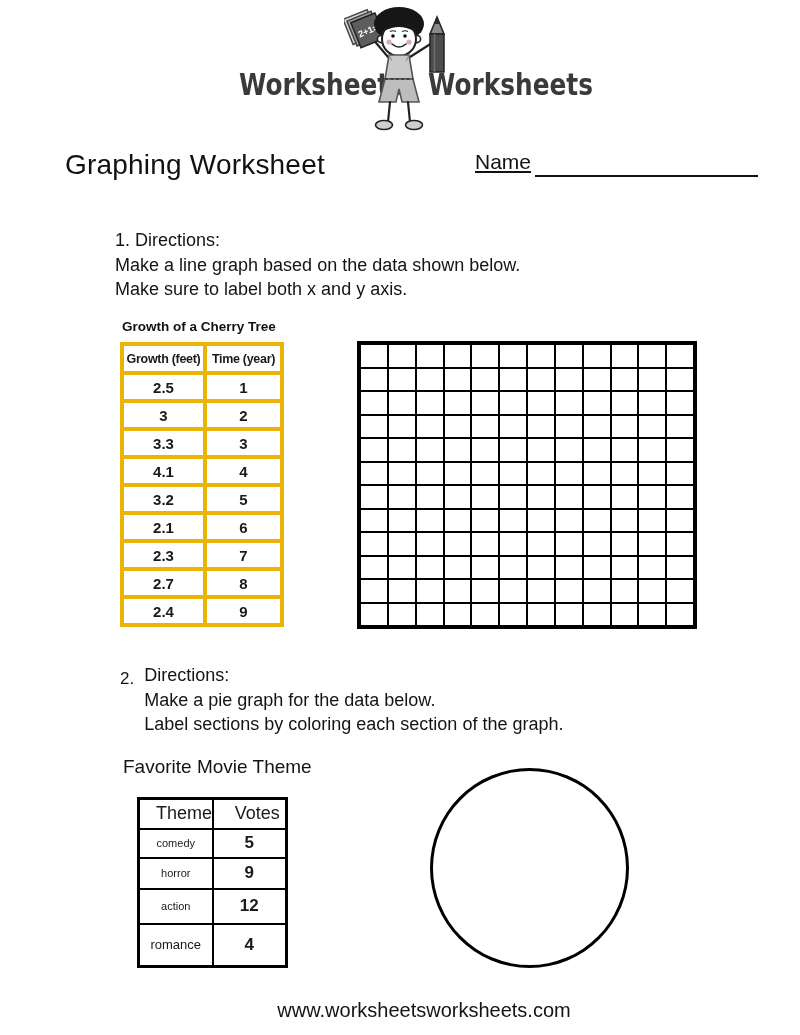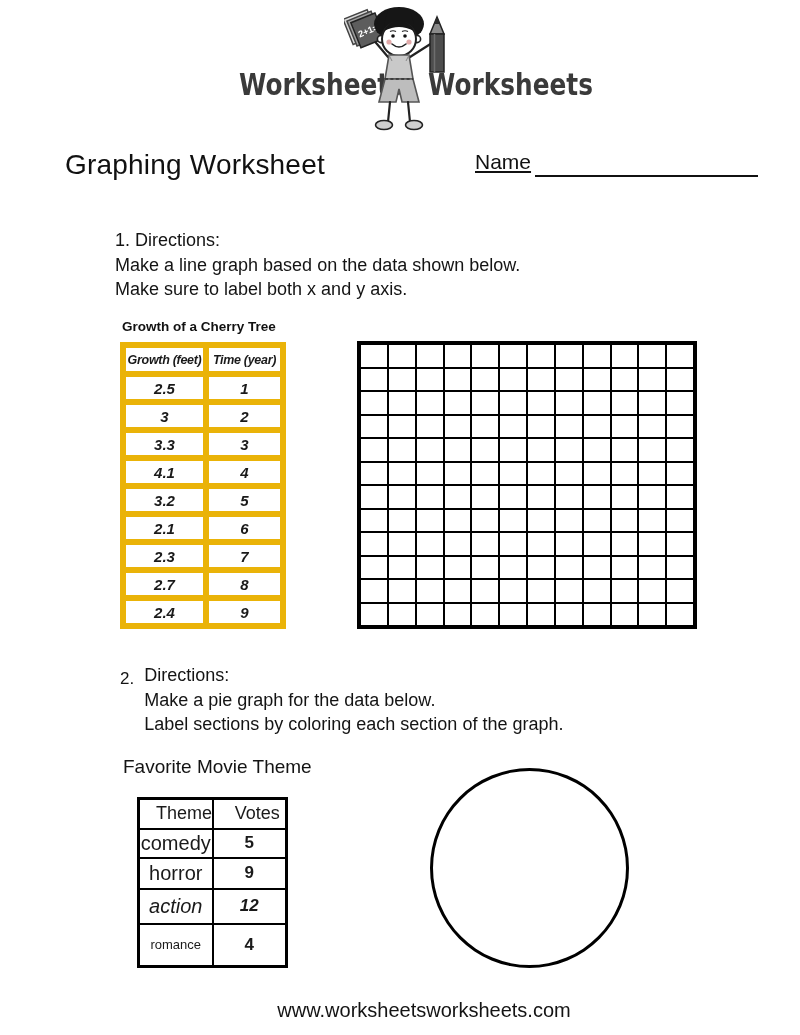--- a/index.html
+++ b/index.html
@@ -56,22 +56,22 @@
     position:absolute; left:122px; top:319px;
     font-size:13.5px; font-weight:bold; color:#111;
   }
   table { border-collapse:collapse; background:#fff; }
   .table1 {
     position:absolute; left:120px; top:342px;
     width:160px; table-layout:fixed;
     border:3px solid #000;
   }
   .table1 th, .table1 td {
-    border:6px solid #eab308; text-align:center; vertical-align:middle;
-    overflow:hidden; white-space:nowrap;font-style:italic;
+    border:4px solid #eab308; text-align:center; vertical-align:middle;
+    overflow:hidden; white-space:nowrap;
   }
   .table1 th { height:29px; font-size:12.5px; font-weight:bold; letter-spacing:-0.3px; }
   .table1 td { height:28px; font-size:15px; font-weight:bold; }
   .table1 col.c1 { width:83px; } .table1 col.c2 { width:77px; }
 
   
   .graph-grid {
     position:absolute; left:357px; top:341px;
     width:340px; height:288px;
     border:3px solid #000;
@@ -87,25 +87,25 @@
   .table2 {
     position:absolute; left:137px; top:797px;
     width:148px; table-layout:fixed;
     border:3px solid #000;
   }
   .table2 th, .table2 td {
     border:2px solid #000; text-align:center; vertical-align:middle;
     overflow:hidden; white-space:nowrap;
   }
   .table2 th { height:30px; font-size:18px; font-weight:normal;padding-left:16px; }
-  .table2 td { font-size:20px; }
+  .table2 td { font-size:11px; }
   .table2 td:last-child { font-weight:bold; font-size:17px; }
   .table2 tbody tr:nth-child(1) td { height:29px; }
   .table2 tbody tr:nth-child(2) td { height:31px; }
-  .table2 tbody tr:nth-child(3) td { height:35px;font-style:italic; }
+  .table2 tbody tr:nth-child(3) td { height:35px; }
   .table2 tbody tr:nth-child(4) td { height:43px; }
   .table2 tbody tr:nth-child(4) td:first-child { font-size:13px; }
   .table2 col.c1 { width:74px; } .table2 col.c2 { width:74px; }
 
   
   .pie-circle {
     position:absolute; left:430px; top:768px;
     width:199px; height:200px;
     border:3px solid #000; border-radius:50%;
     background:#fff;

